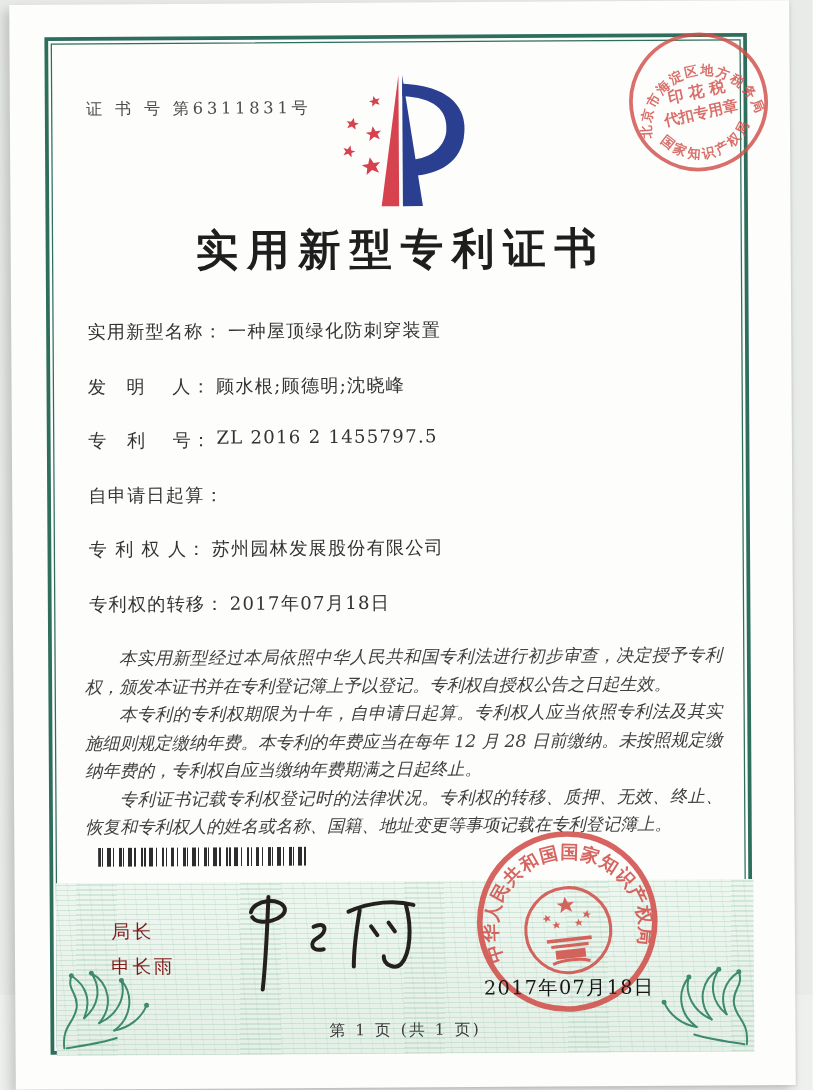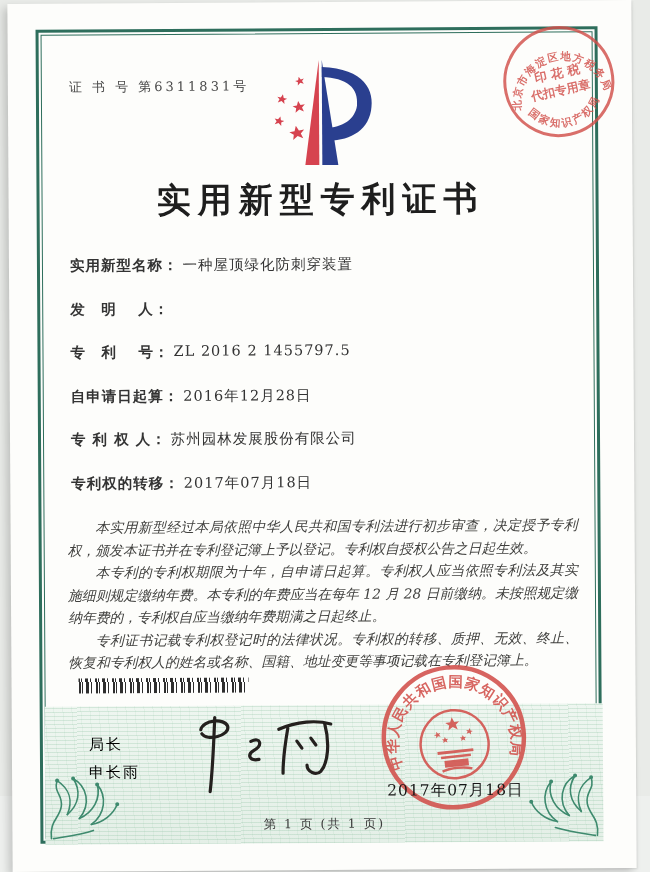--- a/index.html
+++ b/index.html
@@ -32,36 +32,36 @@
 
   .tax-seal { position:absolute; left:462px; top:-6px; z-index:5; opacity:.82;
     transform:rotate(-12deg); }
 
   .title { position:absolute; left:0; top:146px; width:100%; text-align:center; z-index:3;
     font-size:34px; font-weight:600; letter-spacing:7px; color:#1e1e1e; }
 
   .fields { position:absolute; left:30px; top:224px; width:500px; z-index:3; }
   .field-row { display:flex; margin-bottom:24.5px; font-size:14.5px; color:#333;
     letter-spacing:1px; }
-  .field-label { white-space:pre;font-weight:bold; }
+  .field-label { white-space:pre; }
   .field-value { margin-left:4px; }
 
   .body-text { position:absolute; left:26px; top:484px; width:510px; z-index:3;
     font-size:13.8px; line-height:22.5px; color:#40403e; text-align:justify;
     font-style:italic; }
   .body-text p { text-indent:2em; }
 
   .barcode { position:absolute; left:36px; top:646px; width:170px; height:15px; z-index:3;
     background:repeating-linear-gradient(90deg,
       #2e2e2e 0 2px, #fff 2px 3px, #2e2e2e 3px 4px, #fff 4px 7px,
       #2e2e2e 7px 10px, #fff 10px 12px, #2e2e2e 12px 13px, #fff 13px 17px); }
 
   .director { position:absolute; left:46px; top:700px; z-index:3;
-    font-family:Liberation Mono, monospace;
-    font-size:15px; line-height:28px; color:#000000; letter-spacing:2px; }
+    font-family:Liberation Serif, serif;
+    font-size:15px; line-height:28px; color:#7f1d1d; letter-spacing:2px; }
 
   .signature { position:absolute; left:142px; top:672px; z-index:4; }
 
   .office-seal { position:absolute; left:336px; top:632px; z-index:4; opacity:.88;
     transform:rotate(-6deg); }
 
   .issue-date { position:absolute; left:344px; top:750px; z-index:5;
     font-size:15.5px; color:#171717; letter-spacing:1px; }
 
   .page-footer { position:absolute; left:0; bottom:12px; width:100%; text-align:center;
@@ -141,28 +141,28 @@
 
         <div class="title">实用新型专利证书</div>
 
         <div class="fields">
           <div class="field-row">
             <span class="field-label">实用新型名称：</span>
             <span class="field-value">一种屋顶绿化防刺穿装置</span>
           </div>
           <div class="field-row">
             <span class="field-label">发　明　 人：</span>
+            <span class="field-value">顾水根;顾德明;沈晓峰</span>
           </div>
           <div class="field-row">
             <span class="field-label">专　利　 号：</span>
             <span class="field-value">ZL 2016 2 1455797.5</span>
           </div>
           <div class="field-row">
             <span class="field-label">自申请日起算：</span>
-            <span class="field-value">2016年12月28日</span>
           </div>
           <div class="field-row">
             <span class="field-label">专 利 权 人：</span>
             <span class="field-value">苏州园林发展股份有限公司</span>
           </div>
           <div class="field-row">
             <span class="field-label">专利权的转移：</span>
             <span class="field-value">2017年07月18日</span>
           </div>
         </div>

